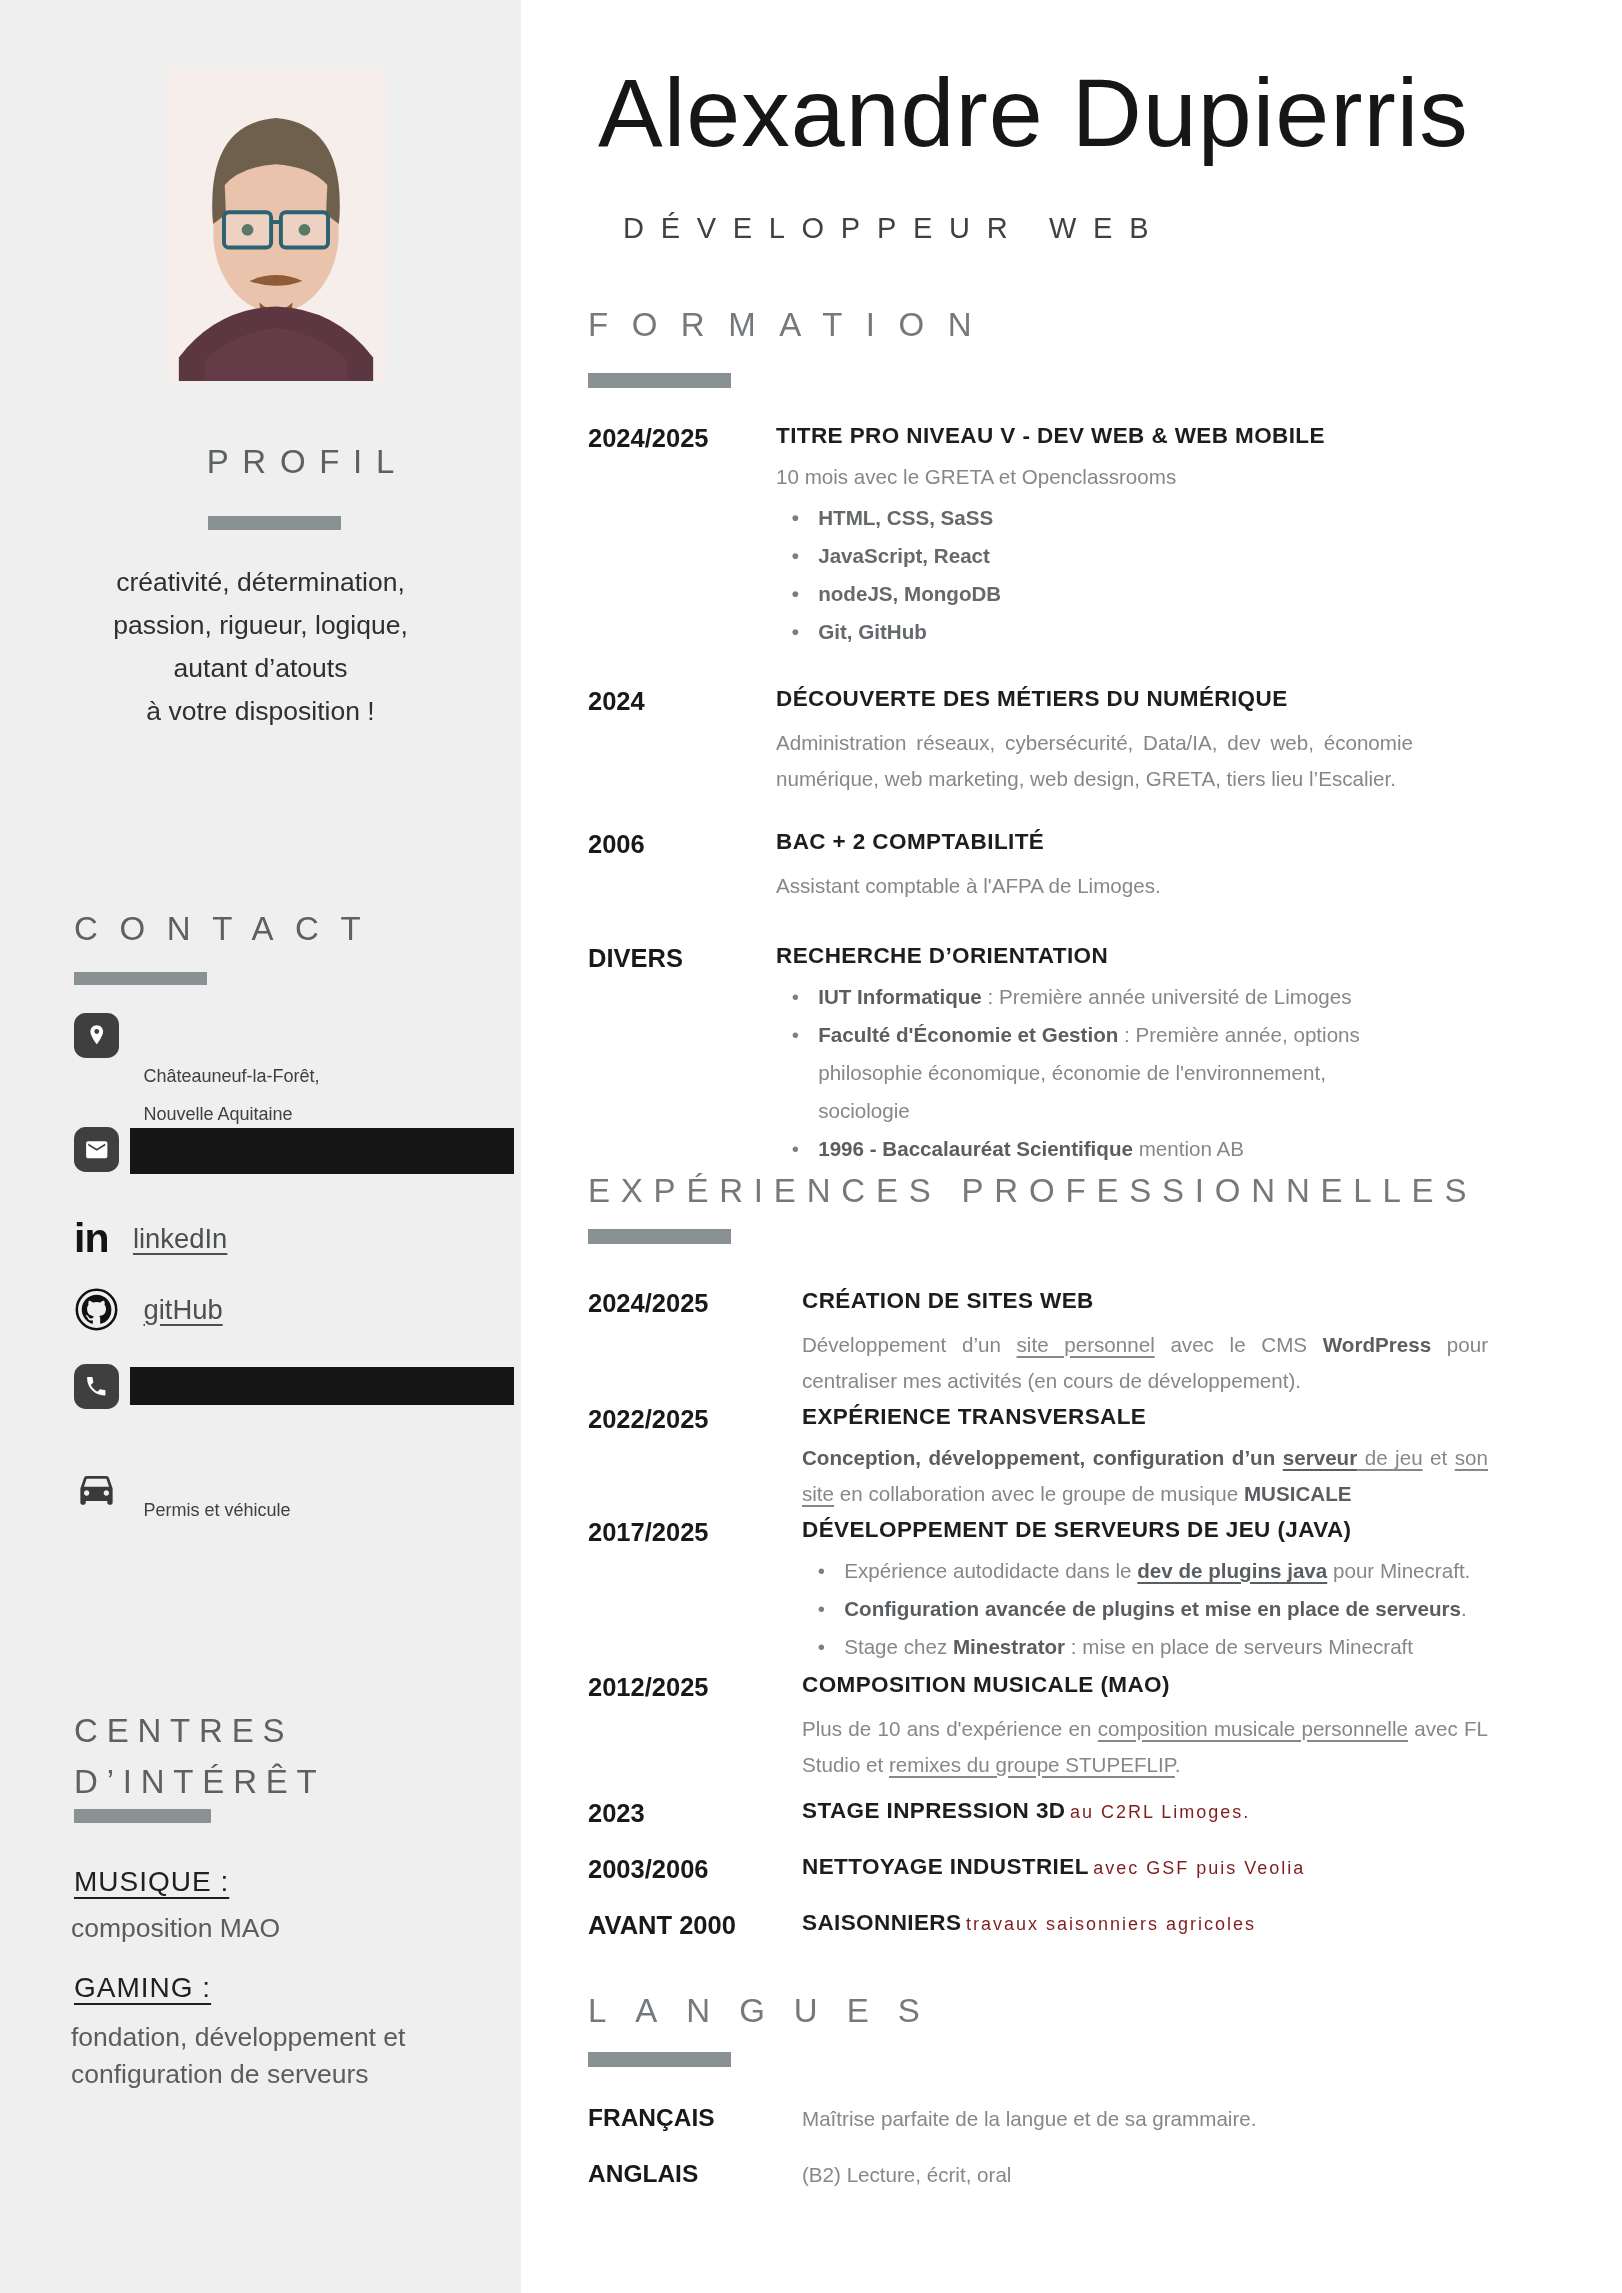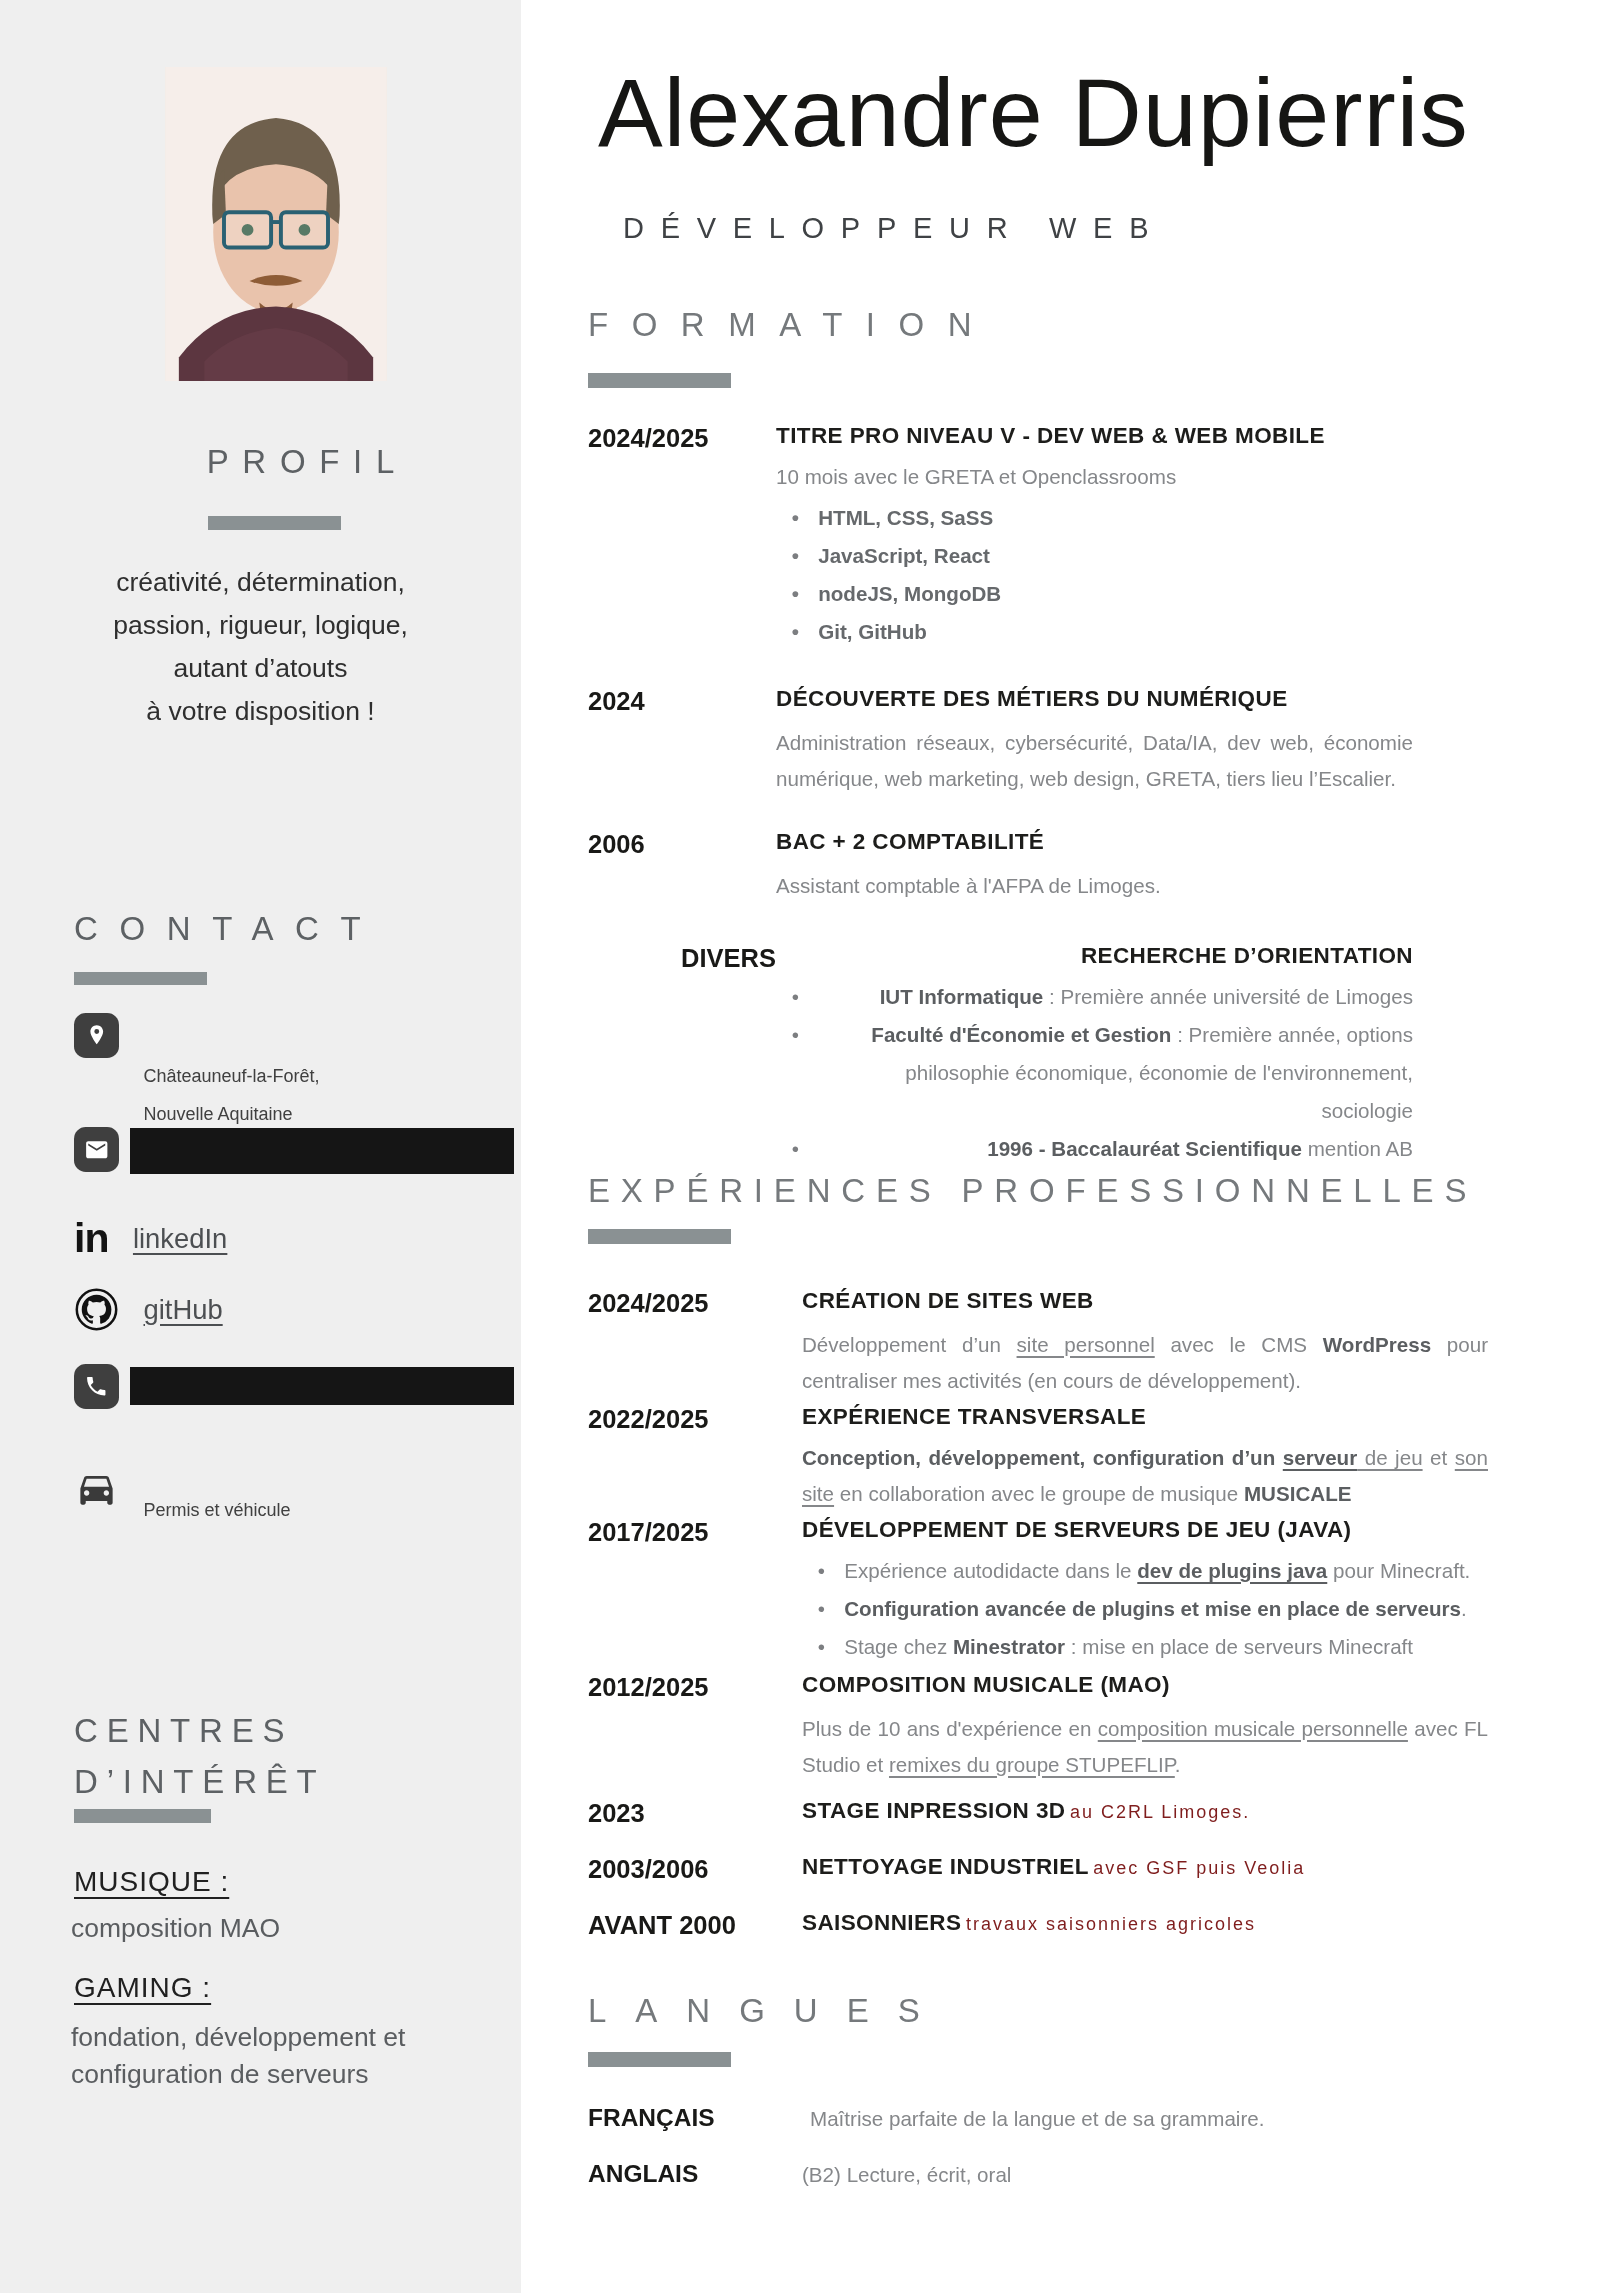--- a/index.html
+++ b/index.html
@@ -60,26 +60,26 @@
   .content{width:637px;}
   .wide .content{width:686px;}
   .body{font-size:20.6px;color:#85878a;margin:12.7px 0 0;line-height:36px;}
   .just{text-align:justify;}
   ul.blist{list-style:none;margin:8.8px 0 0;padding:0 0 0 15.7px;}
   ul.blist li{position:relative;padding-left:26.5px;line-height:38px;font-size:20.6px;color:#85878a;}
   ul.blist li::before{content:"\2022";position:absolute;left:0;color:#7c7e81;}
   ul.bold-list li{font-weight:700;color:#66696c;}
   .b{font-weight:700;color:#5b5e61;}
   .u{text-decoration:underline;text-underline-offset:3.9px;}
-  #f-row1{top:423px;} #f-row2{top:686px;} #f-row3{top:829px;} #f-row4{top:943px;text-align:right;}
+  #f-row1{top:423px;} #f-row2{top:686px;} #f-row3{top:829px;} #f-row4{top:943px;}
   #e-row1{top:1288px;} #e-row2{top:1404px;} #e-row3{top:1517px;} #e-row4{top:1672px;}
   #e-row5{top:1798px;} #e-row6{top:1854px;} #e-row7{top:1910px;}
   .h-inline{font-size:22.5px;font-weight:700;color:#1d1d1b;letter-spacing:0.4px;text-align:center;}
   .desc-inline{font-size:18px;color:#7f1d1d;letter-spacing:2px;}
-  #l-row1{top:2104px;gap:8px;} #l-row2{top:2160px;}
+  #l-row1{top:2104px;} #l-row2{top:2160px;}
   .l-label{width:214px;flex:none;font-weight:700;font-size:24.5px;color:#191917;}
   .l-desc{font-size:20.6px;color:#85878a;padding-top:2.9px;}
 </style>
 </head>
 <body>
 
 <div class="page">
 
   <aside class="sidebar">
 

